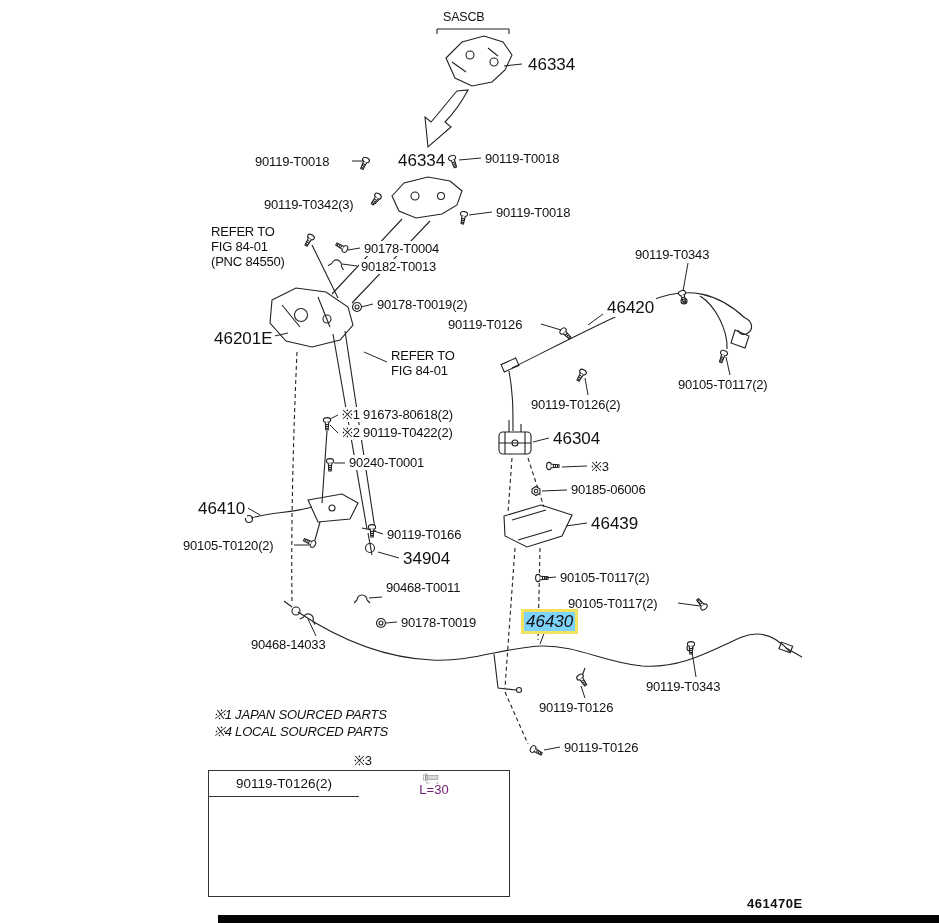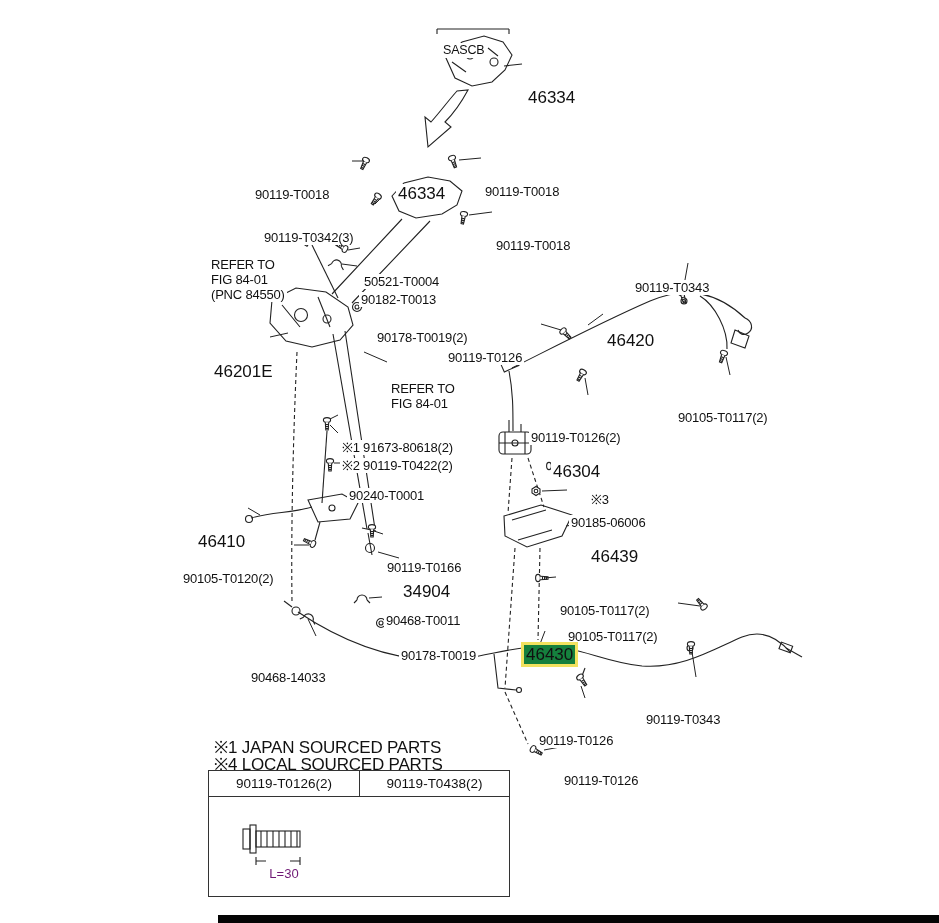--- a/index.html
+++ b/index.html
@@ -3,25 +3,25 @@
 <meta charset="utf-8">
 <style>
   html,body{margin:0;padding:0;background:#888;}
   .stage{
     position:relative;width:939px;height:923px;background:#fff;
     font-family:"Liberation Sans",sans-serif;overflow:hidden;margin:0 auto;
   }
   svg.art{position:absolute;left:0;top:0;}
   .lbl{
     position:absolute;font-size:13px;line-height:15px;color:#111;
-    background:#fff;padding:0 2px;white-space:pre-line;letter-spacing:-0.2px;margin-top:33px;
+    background:#fff;padding:0 2px;white-space:pre-line;letter-spacing:-0.2px;
   }
   .big{font-size:17px;line-height:19px;letter-spacing:0;}
-  .hl{background:#15803d;box-shadow:0 0 0 3px #f2e25f;}
-  .note{font-size:17px;}
+  .hl{background:#7dd3fc;box-shadow:0 0 0 3px #f2e25f;font-style:italic;}
+  .note{font-size:13px;font-style:italic;}
   .code{font-size:13px;letter-spacing:0.5px;font-weight:bold;}
   .ptable{
     position:absolute;left:208px;top:770px;width:302px;height:127px;
     border:1.6px solid #333;display:grid;grid-template-columns:1fr 1fr;
     grid-template-rows:26px 1fr;background:#fff;box-sizing:border-box;
   }
   .ptable .th{
     display:flex;align-items:center;justify-content:center;
     font-size:13.5px;color:#111;border-bottom:1.4px solid #333;box-sizing:border-box;
   }
@@ -213,21 +213,21 @@
   <div class="lbl" style="left:441px;top:10px;font-size:12.5px">SASCB</div>
   <div class="lbl big" style="left:526px;top:55px">46334</div>
   <div class="lbl" style="left:253px;top:154px">90119-T0018</div>
   <div class="lbl big" style="left:396px;top:151px">46334</div>
   <div class="lbl" style="left:483px;top:151px">90119-T0018</div>
   <div class="lbl" style="left:262px;top:197px">90119-T0342(3)</div>
   <div class="lbl" style="left:494px;top:205px">90119-T0018</div>
   <div class="lbl" style="left:209px;top:224px">REFER TO
 FIG 84-01
 (PNC 84550)</div>
-  <div class="lbl" style="left:362px;top:241px">50521-T0004</div>
+  <div class="lbl" style="left:362px;top:241px">90178-T0004</div>
   <div class="lbl" style="left:359px;top:259px">90182-T0013</div>
   <div class="lbl" style="left:633px;top:247px">90119-T0343</div>
   <div class="lbl" style="left:375px;top:297px">90178-T0019(2)</div>
   <div class="lbl big" style="left:605px;top:298px">46420</div>
   <div class="lbl" style="left:446px;top:317px">90119-T0126</div>
   <div class="lbl big" style="left:212px;top:329px">46201E</div>
   <div class="lbl" style="left:389px;top:348px">REFER TO
 FIG 84-01</div>
   <div class="lbl" style="left:676px;top:377px">90105-T0117(2)</div>
   <div class="lbl" style="left:529px;top:397px">90119-T0126(2)</div>
@@ -251,21 +251,20 @@
   <div class="lbl" style="left:644px;top:679px">90119-T0343</div>
   <div class="lbl" style="left:537px;top:700px">90119-T0126</div>
   <div class="lbl note" style="left:212px;top:707px">※1 JAPAN SOURCED PARTS</div>
   <div class="lbl note" style="left:212px;top:724px">※4 LOCAL SOURCED PARTS</div>
   <div class="lbl" style="left:562px;top:740px">90119-T0126</div>
   <div class="lbl" style="left:352px;top:753px">※3</div>
   <div class="lbl code" style="left:745px;top:896px">461470E</div>
 
   <div class="ptable">
     <div class="th">90119-T0126(2)</div>
-    <div class="th cr">90119-T0438(2)</div>
     <div class="td">
       <svg width="110" height="56" viewBox="0 0 110 56">
         <g stroke="#222" fill="none" stroke-width="1.1">
           <rect x="14" y="16" width="7" height="20"></rect>
           <rect x="21" y="12" width="6" height="28"></rect>
           <rect x="27" y="18" width="44" height="16"></rect>
           <line x1="32" y1="18" x2="32" y2="34"></line>
             <line x1="38" y1="18" x2="38" y2="34"></line>
           <line x1="44" y1="18" x2="44" y2="34"></line>
             <line x1="50" y1="18" x2="50" y2="34"></line>

